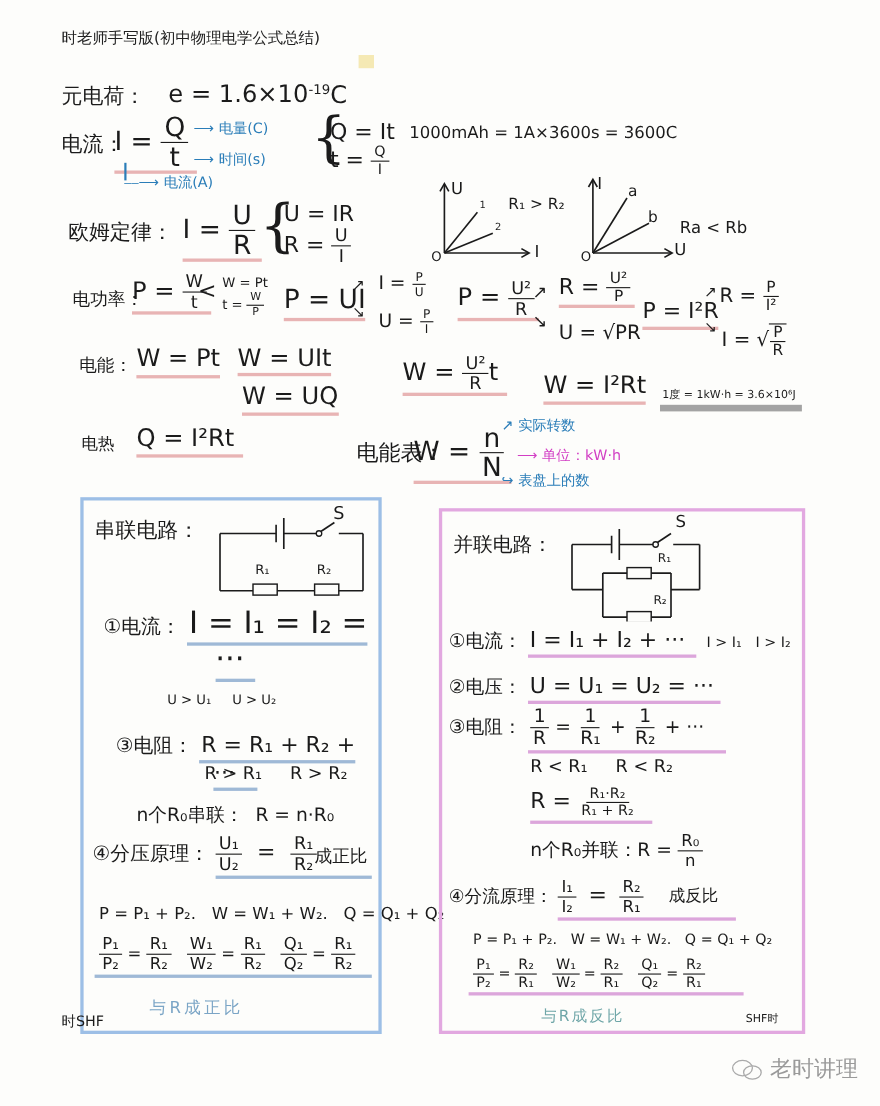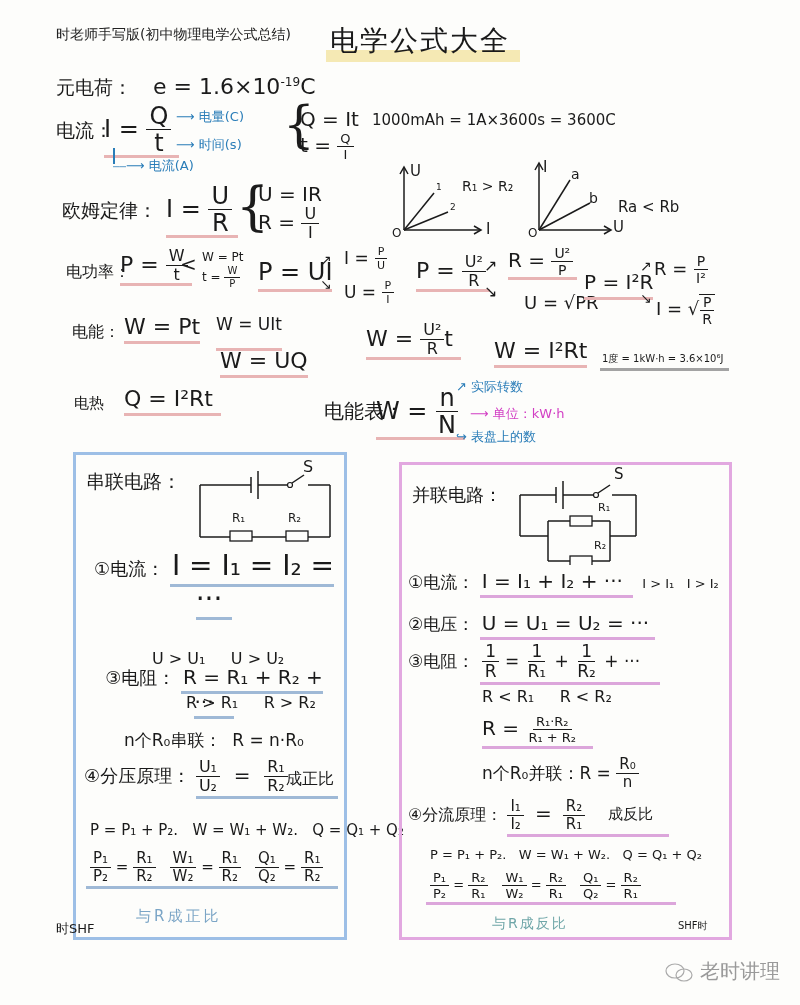--- a/index.html
+++ b/index.html
@@ -19,21 +19,20 @@
   sup{font-size:0.55em;}
   .box-blue{border:3px solid #9dbfe6;}
   .box-pink{border:3px solid #e2a8e0;}
 </style>
 </head>
 <body>
 
 <div class="abs" style="left:56px;top:26px;font-size:14px;color:#222;">时老师手写版(初中物理电学公式总结)</div>
 <div class="abs" style="left:330px;top:22px;">
   <div style="position:absolute;left:-4px;right:-10px;top:28px;height:12px;background:#f3e3a2;opacity:0.8;"></div>
-  <span style="position:relative;font-size:28px;letter-spacing:2px;">电学公式大全</span>
 </div>
 
 <div class="abs hand" style="left:56px;top:74px;font-size:22px;">
   <span style="font-size:19px;">元电荷：</span>
   <span style="margin-left:14px;">e = 1.6×10</span><sup>-19</sup><span>C</span>
 </div>
 
 <div class="abs hand" style="left:56px;top:118px;font-size:19px;">电流：</div>
 <div class="abs hand pink-ul" style="left:104px;top:104px;font-size:24px;padding-right:8px;">
   <span>I =</span>
@@ -155,52 +154,52 @@
 </div>
 <div class="abs hand" style="left:484px;top:256px;font-size:16px;">↗</div>
 <div class="abs hand" style="left:484px;top:282px;font-size:16px;">↘</div>
 <div class="abs hand pink-ul" style="left:508px;top:246px;font-size:20px;padding-right:4px;">
   <span>R =</span>
   <span class="frac" style="font-size:14px;">
       <span class="num">U²</span>
       <span class="den">P</span>
     </span>
 </div>
-<div class="abs hand" style="left:508px;top:292px;font-size:18px;margin-left:16px;">U = √PR</div>
+<div class="abs hand" style="left:508px;top:292px;font-size:18px;">U = √PR</div>
 
 <div class="abs hand pink-ul" style="left:584px;top:270px;font-size:20px;padding-bottom:3px;">P = I²R</div>
 <div class="abs hand" style="left:640px;top:258px;font-size:14px;">↗</div>
 <div class="abs hand" style="left:640px;top:290px;font-size:14px;">↘</div>
 <div class="abs hand" style="left:654px;top:254px;font-size:18px;">
   <span>R =</span>
   <span class="frac" style="font-size:14px;">
       <span class="num">P</span>
       <span class="den">I²</span>
     </span>
 </div>
 <div class="abs hand" style="left:656px;top:294px;font-size:18px;">
   <span>I = √</span><span class="frac" style="font-size:14px;border-top:1.5px solid #1b1b1b;">
       <span class="num">P</span>
       <span class="den">R</span>
     </span>
 </div>
 
 <div class="abs hand" style="left:72px;top:322px;font-size:16px;">电能：</div>
 <div class="abs hand pink-ul" style="left:124px;top:314px;font-size:22px;padding-bottom:2px;">W = Pt</div>
-<div class="abs hand pink-ul" style="left:216px;top:314px;font-size:17px;padding-bottom:14px;">W = UIt</div>
+<div class="abs hand pink-ul" style="left:216px;top:314px;font-size:22px;padding-bottom:0;">W = UIt</div>
 <div class="abs hand pink-ul" style="left:220px;top:348px;font-size:22px;padding-bottom:2px;">W = UQ</div>
 <div class="abs hand pink-ul" style="left:366px;top:322px;font-size:22px;padding-right:8px;">
   <span>W =</span>
   <span class="frac" style="font-size:16px;">
       <span class="num">U²</span>
       <span class="den">R</span>
     </span><span>t</span>
 </div>
 <div class="abs hand pink-ul" style="left:494px;top:338px;font-size:22px;padding-bottom:2px;">W = I²Rt</div>
-<div class="abs hand" style="left:600px;top:352px;font-size:10px;border-bottom:3px solid #a3a3a3;padding:0 6px 2px 2px;">1度 = 1kW·h = 3.6×10⁶J</div>
+<div class="abs hand" style="left:600px;top:352px;font-size:10px;border-bottom:6px solid #a3a3a3;padding:0 6px 2px 2px;">1度 = 1kW·h = 3.6×10⁶J</div>
 
 <div class="abs hand" style="left:74px;top:394px;font-size:15px;">电热</div>
 <div class="abs hand pink-ul" style="left:124px;top:386px;font-size:22px;padding-bottom:2px;padding-right:8px;">Q = I²Rt</div>
 
 <div class="abs hand" style="left:288px;top:398px;font-size:20px;margin-left:36px;">电能表：</div>
 <div class="abs hand pink-ul" style="left:376px;top:386px;font-size:24px;padding-right:6px;">
   <span>W =</span>
   <span class="frac">
       <span class="num">n</span>
       <span class="den">N</span>
@@ -229,21 +228,21 @@
     <line x1="112" y1="72" x2="134" y2="72" stroke="#1b1b1b" stroke-width="1.5"></line>
   </svg>
   <span class="abs" style="left:227px;top:2px;font-size:16px;">S</span>
   <span class="abs" style="left:156px;top:56px;font-size:12px;">R₁</span>
   <span class="abs" style="left:212px;top:56px;font-size:12px;">R₂</span>
 
   <div class="abs" style="left:8px;top:94px;font-size:18px;">
     <span>①</span><span>电流：</span>
     <span class="blue-ul" style="padding:0 10px 2px 2px;font-size:28px;">I = I₁ = I₂ = ···</span>
   </div>
-  <div class="abs" style="left:76px;top:174px;font-size:16px;white-space:pre;margin-top:20px;">U &gt; U₁     U &gt; U₂</div>
+  <div class="abs" style="left:76px;top:174px;font-size:12px;white-space:pre;">U &gt; U₁     U &gt; U₂</div>
   <div class="abs" style="left:8px;top:210px;font-size:18px;">
     <span>③</span><span>电阻：</span>
     <span class="blue-ul" style="padding:0 20px 2px 2px;font-size:20px;">R = R₁ + R₂ + ···</span>
   </div>
   <div class="abs" style="left:110px;top:238px;font-size:16px;white-space:pre;">R &gt; R₁     R &gt; R₂</div>
   <div class="abs" style="left:48px;top:274px;font-size:17px;white-space:pre;">n个R₀串联：  R = n·R₀</div>
   <div class="abs" style="left:8px;top:304px;font-size:18px;">
     <span>④</span><span>分压原理：</span>
     <span class="blue-ul" style="display:inline-block;padding:0 50px 2px 0;">
       <span class="frac" style="font-size:16px;">

